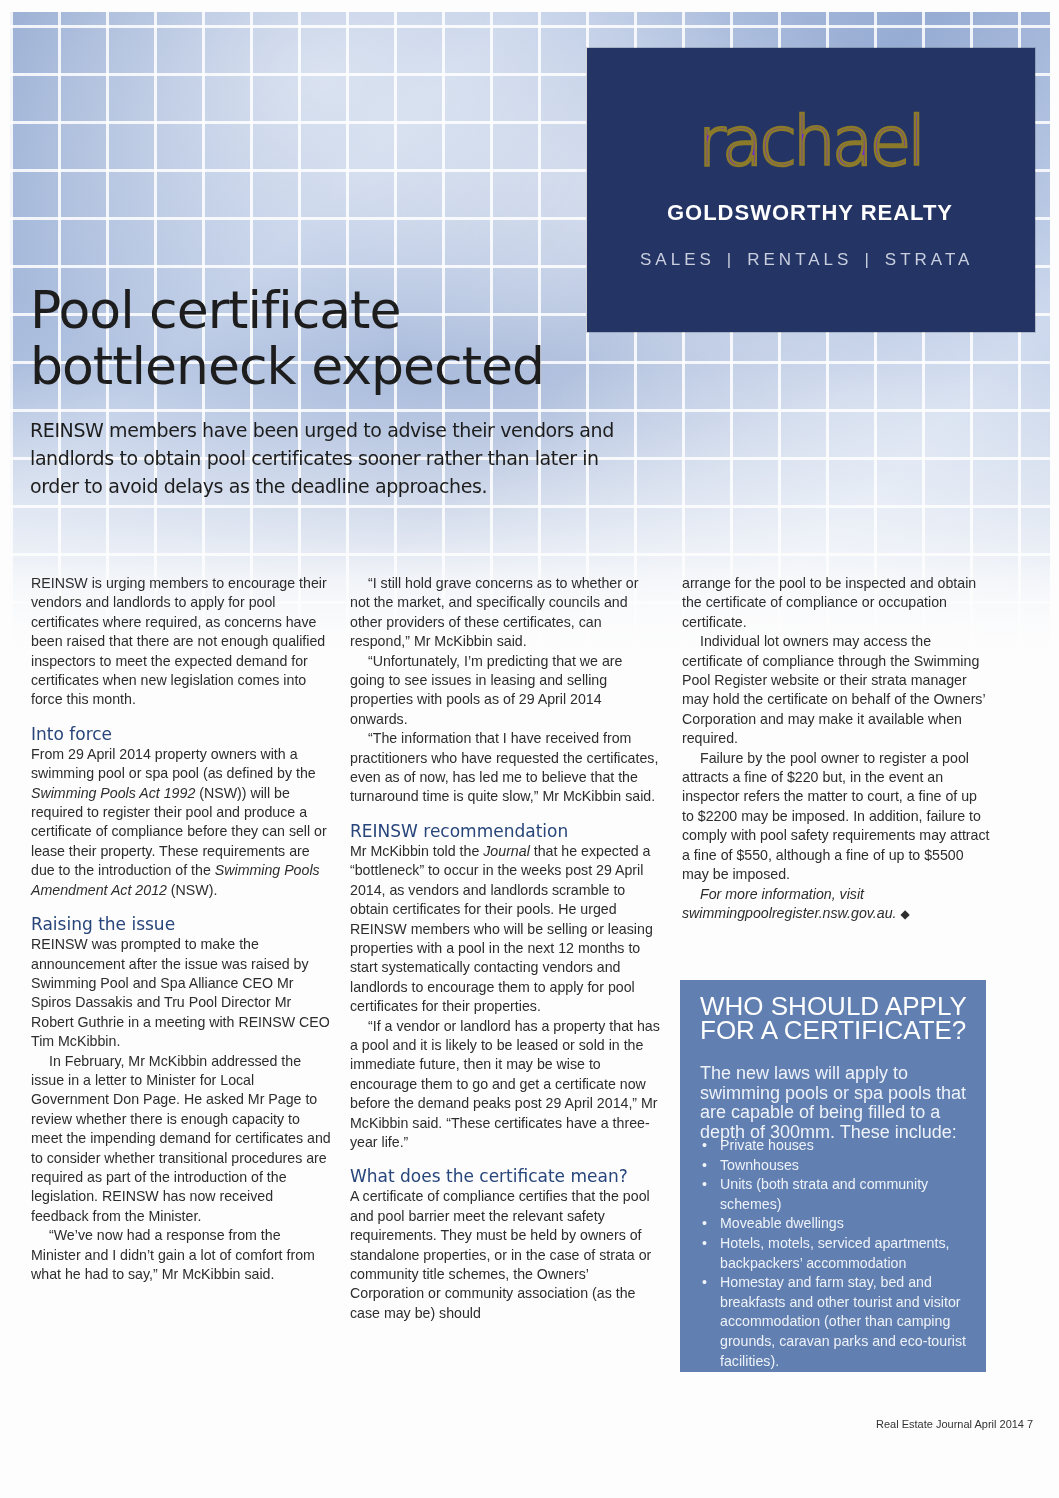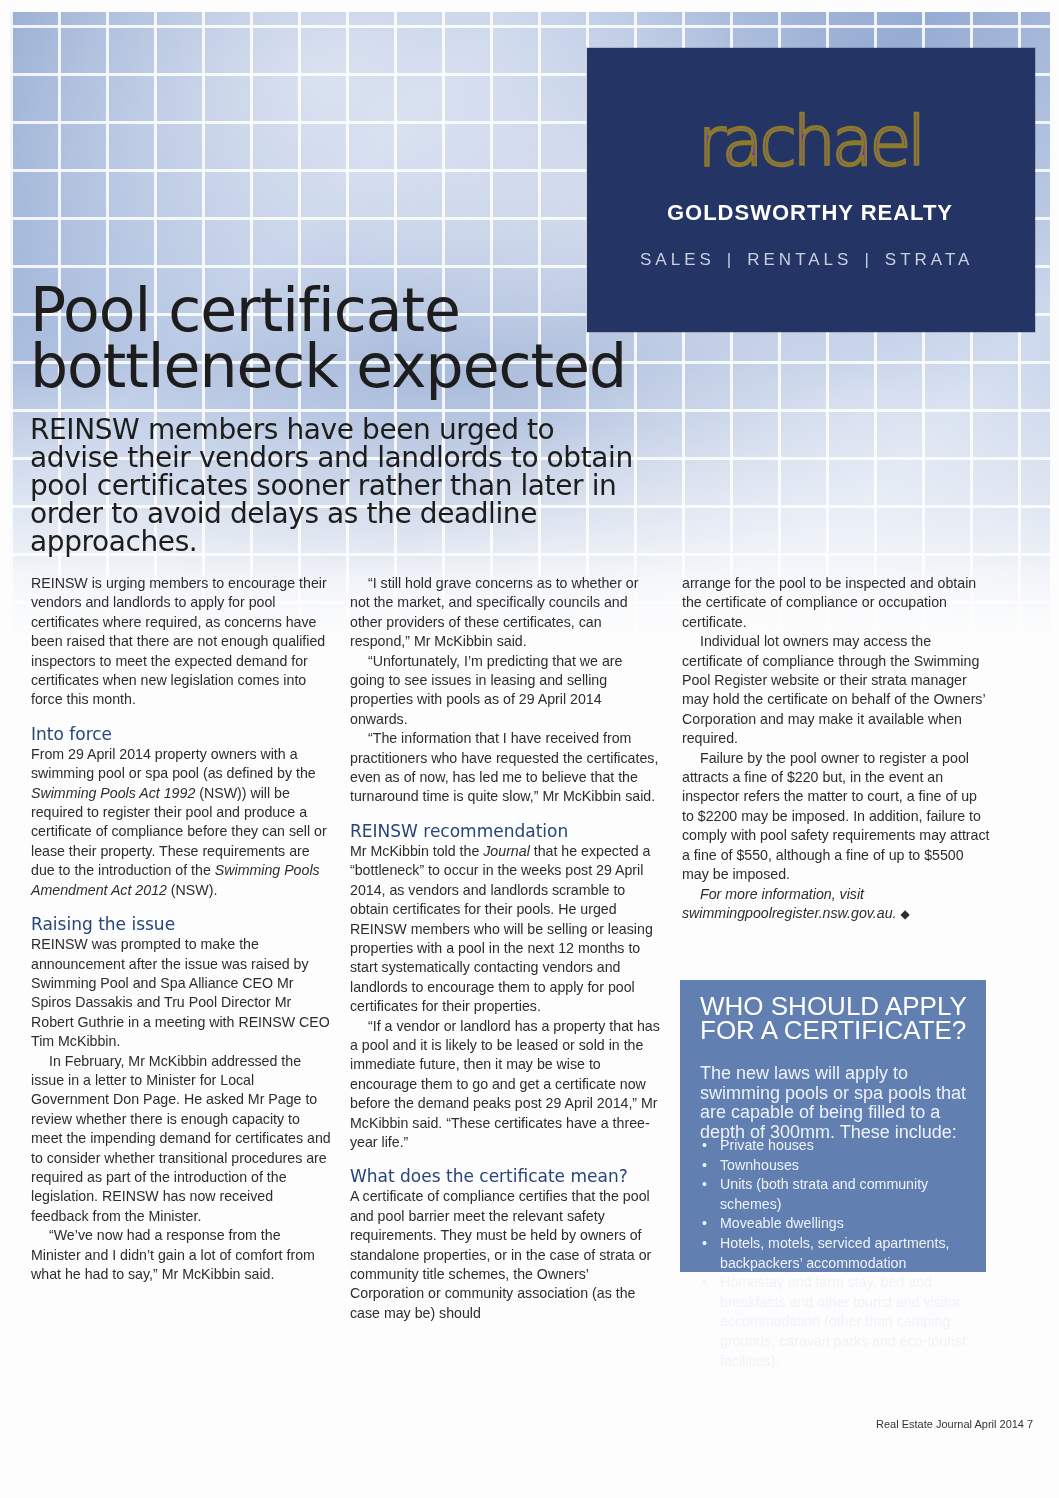--- a/index.html
+++ b/index.html
@@ -25,35 +25,35 @@
   .logo-script{position:absolute;left:640px;top:108px;width:340px;text-align:center;
     font-family:"DejaVu Sans",sans-serif;font-size:68px;font-weight:300;letter-spacing:-4px;
     color:#6d28d9;-webkit-text-stroke:2.5px #8b7a2a;line-height:1;}
   .logo-name{position:absolute;left:640px;top:200px;width:340px;text-align:center;color:#fff;
     font-weight:bold;font-size:22px;letter-spacing:1px;}
   .logo-tag{position:absolute;left:640px;top:250px;width:340px;text-align:left;color:#c9cfdf;
     font-size:17px;letter-spacing:4px;}
   .logo-tag span.sep{margin:0 12px;}
   
   .headline{position:absolute;left:30px;top:282px;width:640px;font-family:"DejaVu Sans",sans-serif;
-    font-size:60px;line-height:56px;color:#1d1d1d;font-weight:normal;letter-spacing:-1px;}
+    font-size:52px;line-height:56px;color:#1d1d1d;font-weight:normal;letter-spacing:-1px;}
   .standfirst{position:absolute;left:30px;top:416px;width:620px;font-family:"DejaVu Sans",sans-serif;
-    font-size:28px;line-height:28px;color:#1d1d1d;letter-spacing:-0.4px;}
+    font-size:19px;line-height:28px;color:#1d1d1d;letter-spacing:-0.4px;}
   
   .col{position:absolute;top:574px;font-size:14.2px;line-height:19.4px;color:#2d2d2d;}
   .col1{left:31px;width:300px;}
   .col2{left:350px;width:310px;}
   .col3{left:682px;width:310px;}
   .col p{margin:0;}
   .col p.indent{text-indent:18px;}
   .col h3{margin:14px 0 0 0;font-weight:normal;color:#27457a;font-size:17px;line-height:21px;font-family:"DejaVu Sans",sans-serif;}
   .col em{font-style:italic;}
   .diamond{font-size:12px;}
   
-  .box{position:absolute;left:680px;top:980px;width:306px;height:292px;background:#617fb0;color:#eef2f9;padding:0;}
+  .box{position:absolute;left:680px;top:980px;width:306px;height:392px;background:#617fb0;color:#eef2f9;padding:0;}
   .box h2{position:absolute;left:20px;top:14px;margin:0;font-weight:normal;font-size:26px;line-height:24px;color:#fff;width:280px;}
   .box .intro{position:absolute;left:20px;top:84px;width:280px;font-size:18px;line-height:19.6px;margin:0;}
   .box ul{position:absolute;left:20px;top:156px;width:280px;margin:0;padding:0;list-style:none;font-size:14.2px;line-height:19.6px;}
   .box li{position:relative;padding-left:20px;}
   .box li:before{content:"•";position:absolute;left:2px;top:0;}
   .footer{position:absolute;left:828px;top:1418px;font-size:11px;color:#333;margin-left:48px;}
 </style>
 </head>
 <body>
 

